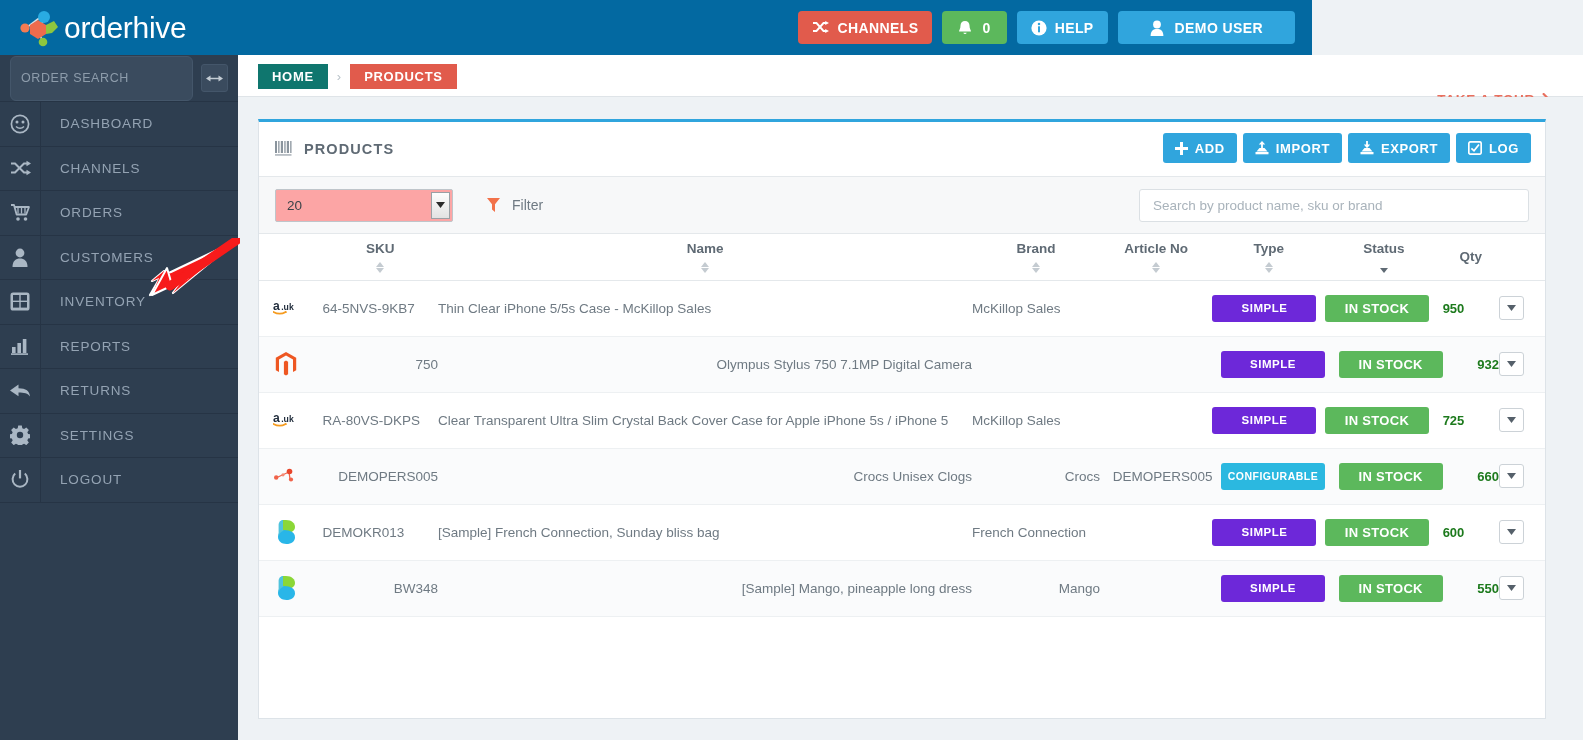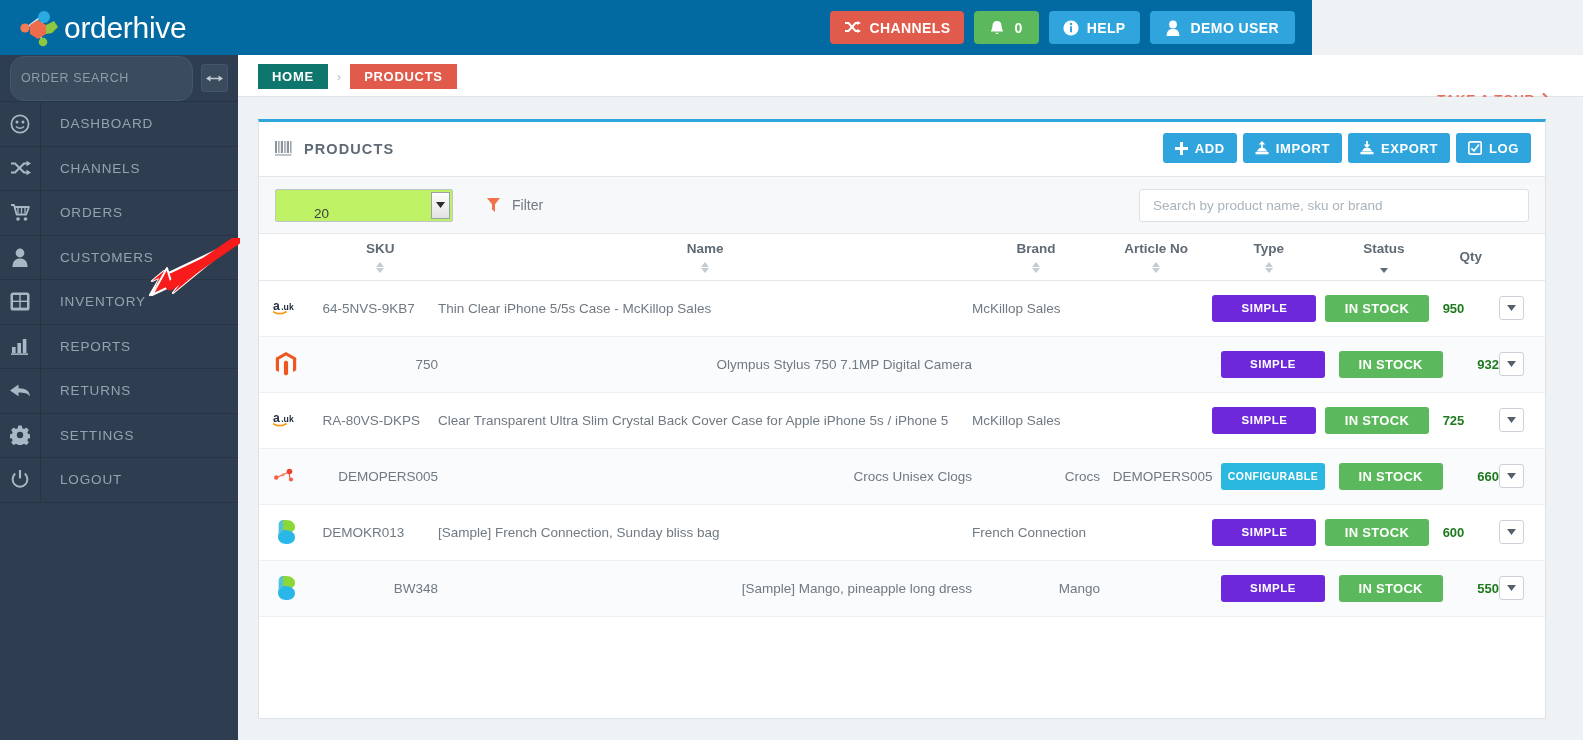--- a/index.html
+++ b/index.html
@@ -32,35 +32,35 @@
   }
   .hdr-btn {
     height: 33px; border-radius: 4px; display: flex; align-items: center;
     gap: 8px; padding: 0 14px; color: #fff; font-size: 14px;
     font-weight: bold; letter-spacing: 0.4px; cursor: pointer;
     border: none; white-space: nowrap;
   }
   .hdr-btn.channels { background: #e15b4c; }
   .hdr-btn.notif { background: #5cb85c; padding: 0 16px; gap: 10px; }
   .hdr-btn.help { background: #30a5dd; }
-  .hdr-btn.user { background: #30a5dd; padding: 0 16px; gap: 11px; }
+  .hdr-btn.user { background: #30a5dd; padding: 0 32px; gap: 11px; }
   .hdr-btn svg { display: block; }
 
   
   .sidebar {
     position: absolute; left: 0; top: 55px; width: 238px; height: 685px;
     background: #2e3e50; z-index: 10;
   }
   .search-row {
     height: 46px; display: flex; align-items: center;
     padding: 0 10px; gap: 8px;
   }
   .order-search {
     flex: 1; height: 45px; background: #3a4b5e; border: 1px solid #44566a;
-    border-radius: 14px; color: #8d9cab; font-size: 12.5px;
+    border-radius: 6px; color: #8d9cab; font-size: 12.5px;
     padding: 18px 10px; letter-spacing: 0.5px;
     font-family: "Liberation Sans", sans-serif;
   }
   .order-search::placeholder { color: #8d9cab; letter-spacing: 0.6px; }
   .expand-btn {
     width: 30px; height: 28px; background: #3a4b5e; border: 1px solid #44566a;
     border-radius: 3px; display: flex; align-items: center; justify-content: center;
     cursor: pointer;
   }
 
@@ -127,24 +127,23 @@
     letter-spacing: 0.6px; cursor: pointer;
     font-family: "Liberation Sans", sans-serif;
   }
 
   .toolbar {
     height: 58px; background: #f7f8f9; border-top: 1px solid #e4e8eb;
     border-bottom: 1px solid #e4e8eb; display: flex; align-items: center;
     padding: 0 16px; position: relative;
   }
   .pagesize {
-    width: 178px; height: 33px; background: #bef264; border: 1px solid #bfc5ca;
-    border-radius: 2px; display: flex; align-items: flex-end; position: relative;
+    width: 178px; height: 33px; background: #fca5a5; border: 1px solid #bfc5ca;
+    border-radius: 2px; display: flex; align-items: center; position: relative;
     cursor: pointer;
-    padding-left: 27px;
   }
   .pagesize .val { font-size: 13.5px; color: #3a4248; padding-left: 11px; }
   .pagesize .arrowbox {
     position: absolute; right: 2px; top: 2px; width: 19px; height: 27px;
     background: linear-gradient(#fdfdfd,#e2e2e2); border: 1px solid #9aa0a5;
     display: flex; align-items: center; justify-content: center;
   }
   .filter {
     display: flex; align-items: center; gap: 12px; margin-left: 34px;
     cursor: pointer;

